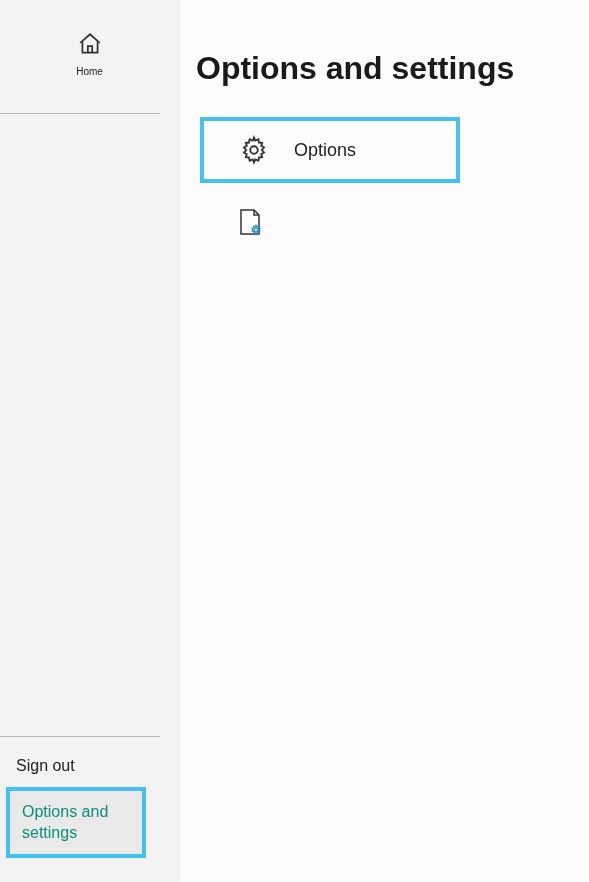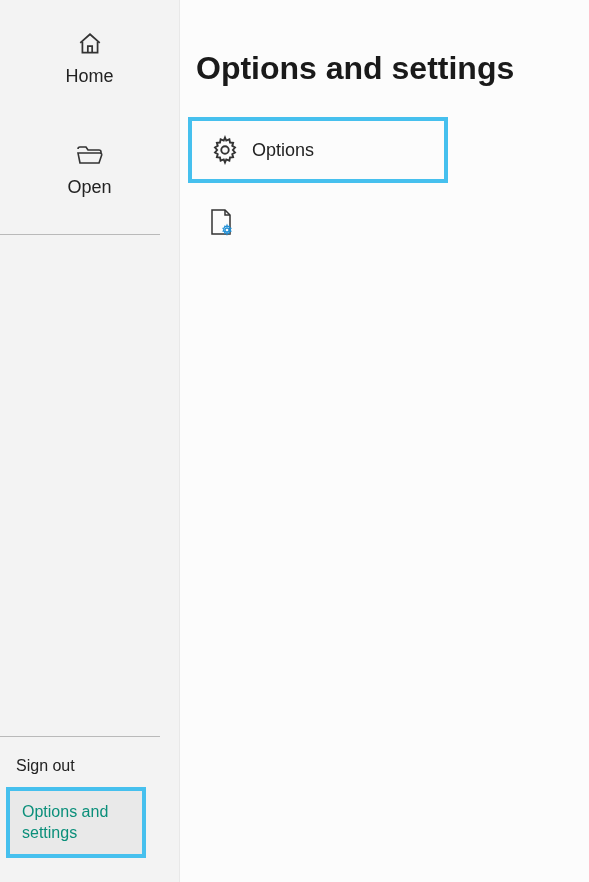--- a/index.html
+++ b/index.html
@@ -31,21 +31,21 @@
     }
     .sidebar-item .icon {
       width: 28px;
       height: 28px;
       display: flex;
       align-items: center;
       justify-content: center;
       margin-bottom: 8px;
     }
     .sidebar-item .label {
-      font-size: 18px;
+      font-size: 10px;
       color: #222;
     }
     .sidebar-divider {
       height: 1px;
       width: 160px;
       background: #b9b9b9;
       margin: 12px 0 0 0;
     }
     .sidebar-spacer {
       flex: 1 1 auto;
@@ -82,23 +82,23 @@
     }
     .page-title {
       font-size: 32px;
       font-weight: 700;
       color: #1a1a1a;
       margin: 0 0 30px 8px;
     }
     .option-row {
       display: flex;
       align-items: center;
-      gap: 12px;
-      padding: 14px 18px;
-      margin: 0 0 10px 0;
+      gap: 25px;
+      padding: 14px 35px;
+      margin: 0 0 10px 12px;
       cursor: pointer;
       width: 260px;
     }
     .option-row.highlight {
       border: 4px solid #46c0ee;
     }
     .option-row .icon {
       width: 30px;
       height: 30px;
       display: flex;
@@ -121,29 +121,20 @@
       <span class="icon">
         <svg width="26" height="26" viewBox="0 0 24 24" fill="none" stroke="#333" stroke-width="1.6">
           <path d="M3 11 L12 3 L21 11"></path>
           <path d="M5 10 V20 H19 V10"></path>
           <path d="M10 20 V14 H14 V20"></path>
         </svg>
       </span>
       <span class="label">Home</span>
     </div>
 
-    <div class="sidebar-item">
-      <span class="icon">
-        <svg width="28" height="24" viewBox="0 0 28 24" fill="none" stroke="#333" stroke-width="1.6">
-          <path d="M2 6 C2 5 3 4 4 4 L10 4 L12 7 L23 7 C24 7 25 8 25 9 L25 10"></path>
-          <path d="M4 20 L2 10 L24 10 C25 10 26 11 25.7 12 L23 20 Z"></path>
-        </svg>
-      </span>
-      <span class="label">Open</span>
-    </div>
 
     <div class="sidebar-divider"></div>
   </div>
 
   <div class="sidebar-spacer"></div>
 
   <div class="sidebar-bottom">
     <div class="sidebar-bottom-divider"></div>
     <div class="sidebar-link">Sign out</div>
     <div class="sidebar-link selected">Options and settings</div>

